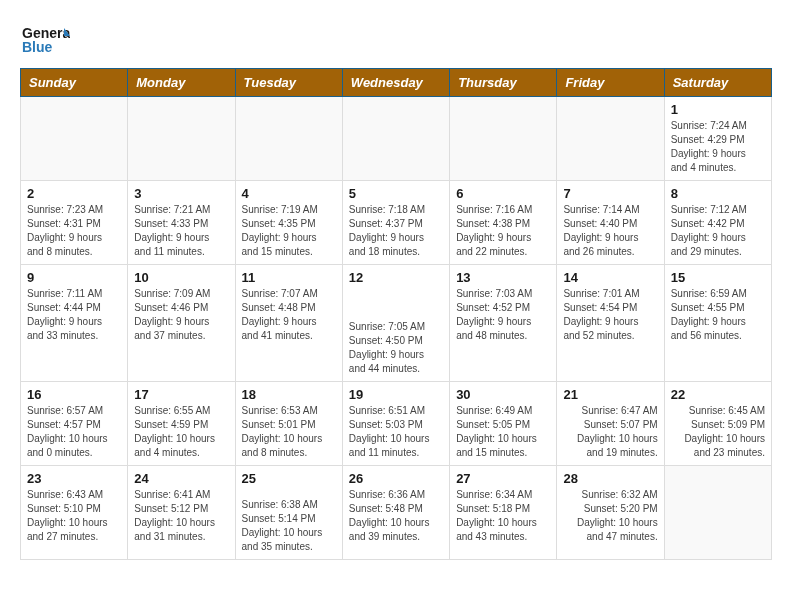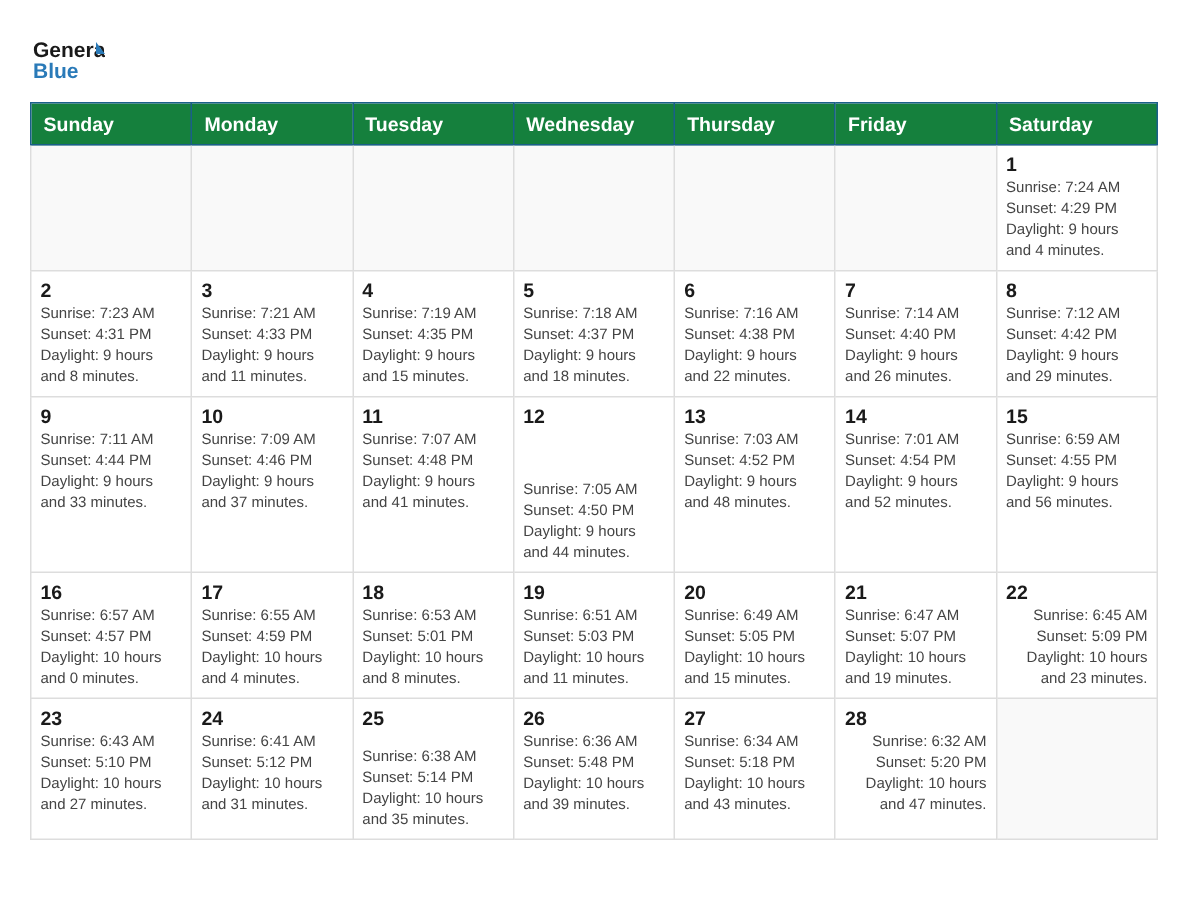--- a/index.html
+++ b/index.html
@@ -9,27 +9,28 @@
       width: 792px;
       min-height: 612px;
       padding: 20px;
     }
     .calendar {
       width: 100%;
       border-collapse: collapse;
       border: 1px solid #ccc;
     }
     .calendar th {
-      background-color: #15803d;
+      background-color: #a16207;
       color: #fff;
       text-align: left;
       padding: 6px 8px;
       font-size: 13px;
       font-weight: bold;
       border: 1px solid #1a5f8a;
+      font-style: italic;
     }
     .calendar td {
       vertical-align: top;
       padding: 5px 6px;
       border: 1px solid #ddd;
       width: calc(100% / 7);
       min-height: 80px;
       font-size: 10.5px;
       color: #333;
       background: #fff;
@@ -201,28 +202,28 @@
 Sunset: 5:01 PM
 Daylight: 10 hours and 8 minutes.</div>
         </td>
         <td>
           <span class="day-num">19</span>
           <div class="day-info" style="white-space: pre-line;">Sunrise: 6:51 AM
 Sunset: 5:03 PM
 Daylight: 10 hours and 11 minutes.</div>
         </td>
         <td>
-          <span class="day-num">20</span>
+          <span class="day-num">30</span>
           <div class="day-info" style="white-space: pre-line;">Sunrise: 6:49 AM
 Sunset: 5:05 PM
 Daylight: 10 hours and 15 minutes.</div>
         </td>
         <td>
           <span class="day-num">21</span>
-          <div class="day-info" style="white-space: pre-line;">Sunrise: 6:47 AM
+          <div class="day-info" style="white-space: pre-line; text-align: right;">Sunrise: 6:47 AM
 Sunset: 5:07 PM
 Daylight: 10 hours and 19 minutes.</div>
         </td>
         <td>
           <span class="day-num">22</span>
           <div class="day-info" style="white-space: pre-line; text-align: right;">Sunrise: 6:45 AM
 Sunset: 5:09 PM
 Daylight: 10 hours and 23 minutes.</div>
         </td>
       </tr>

